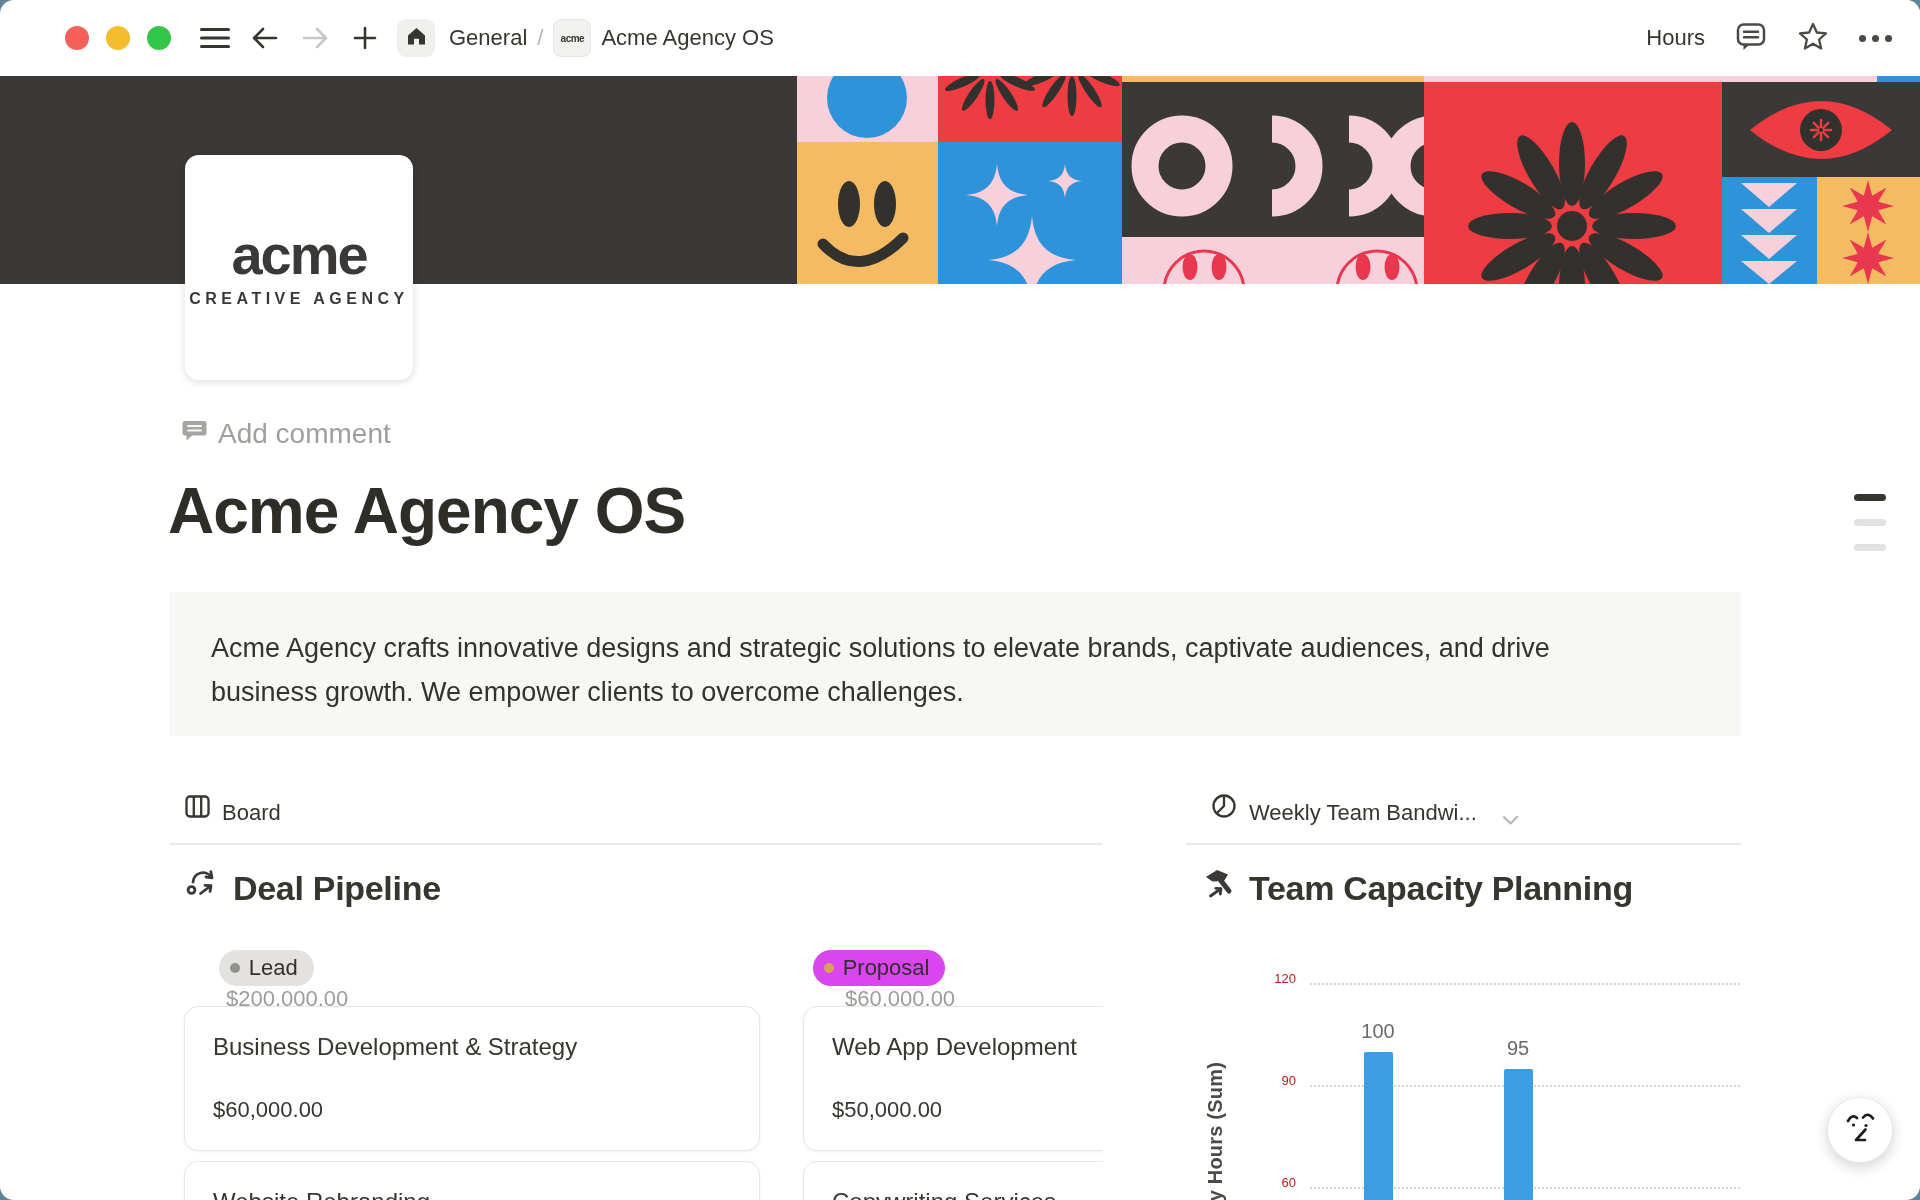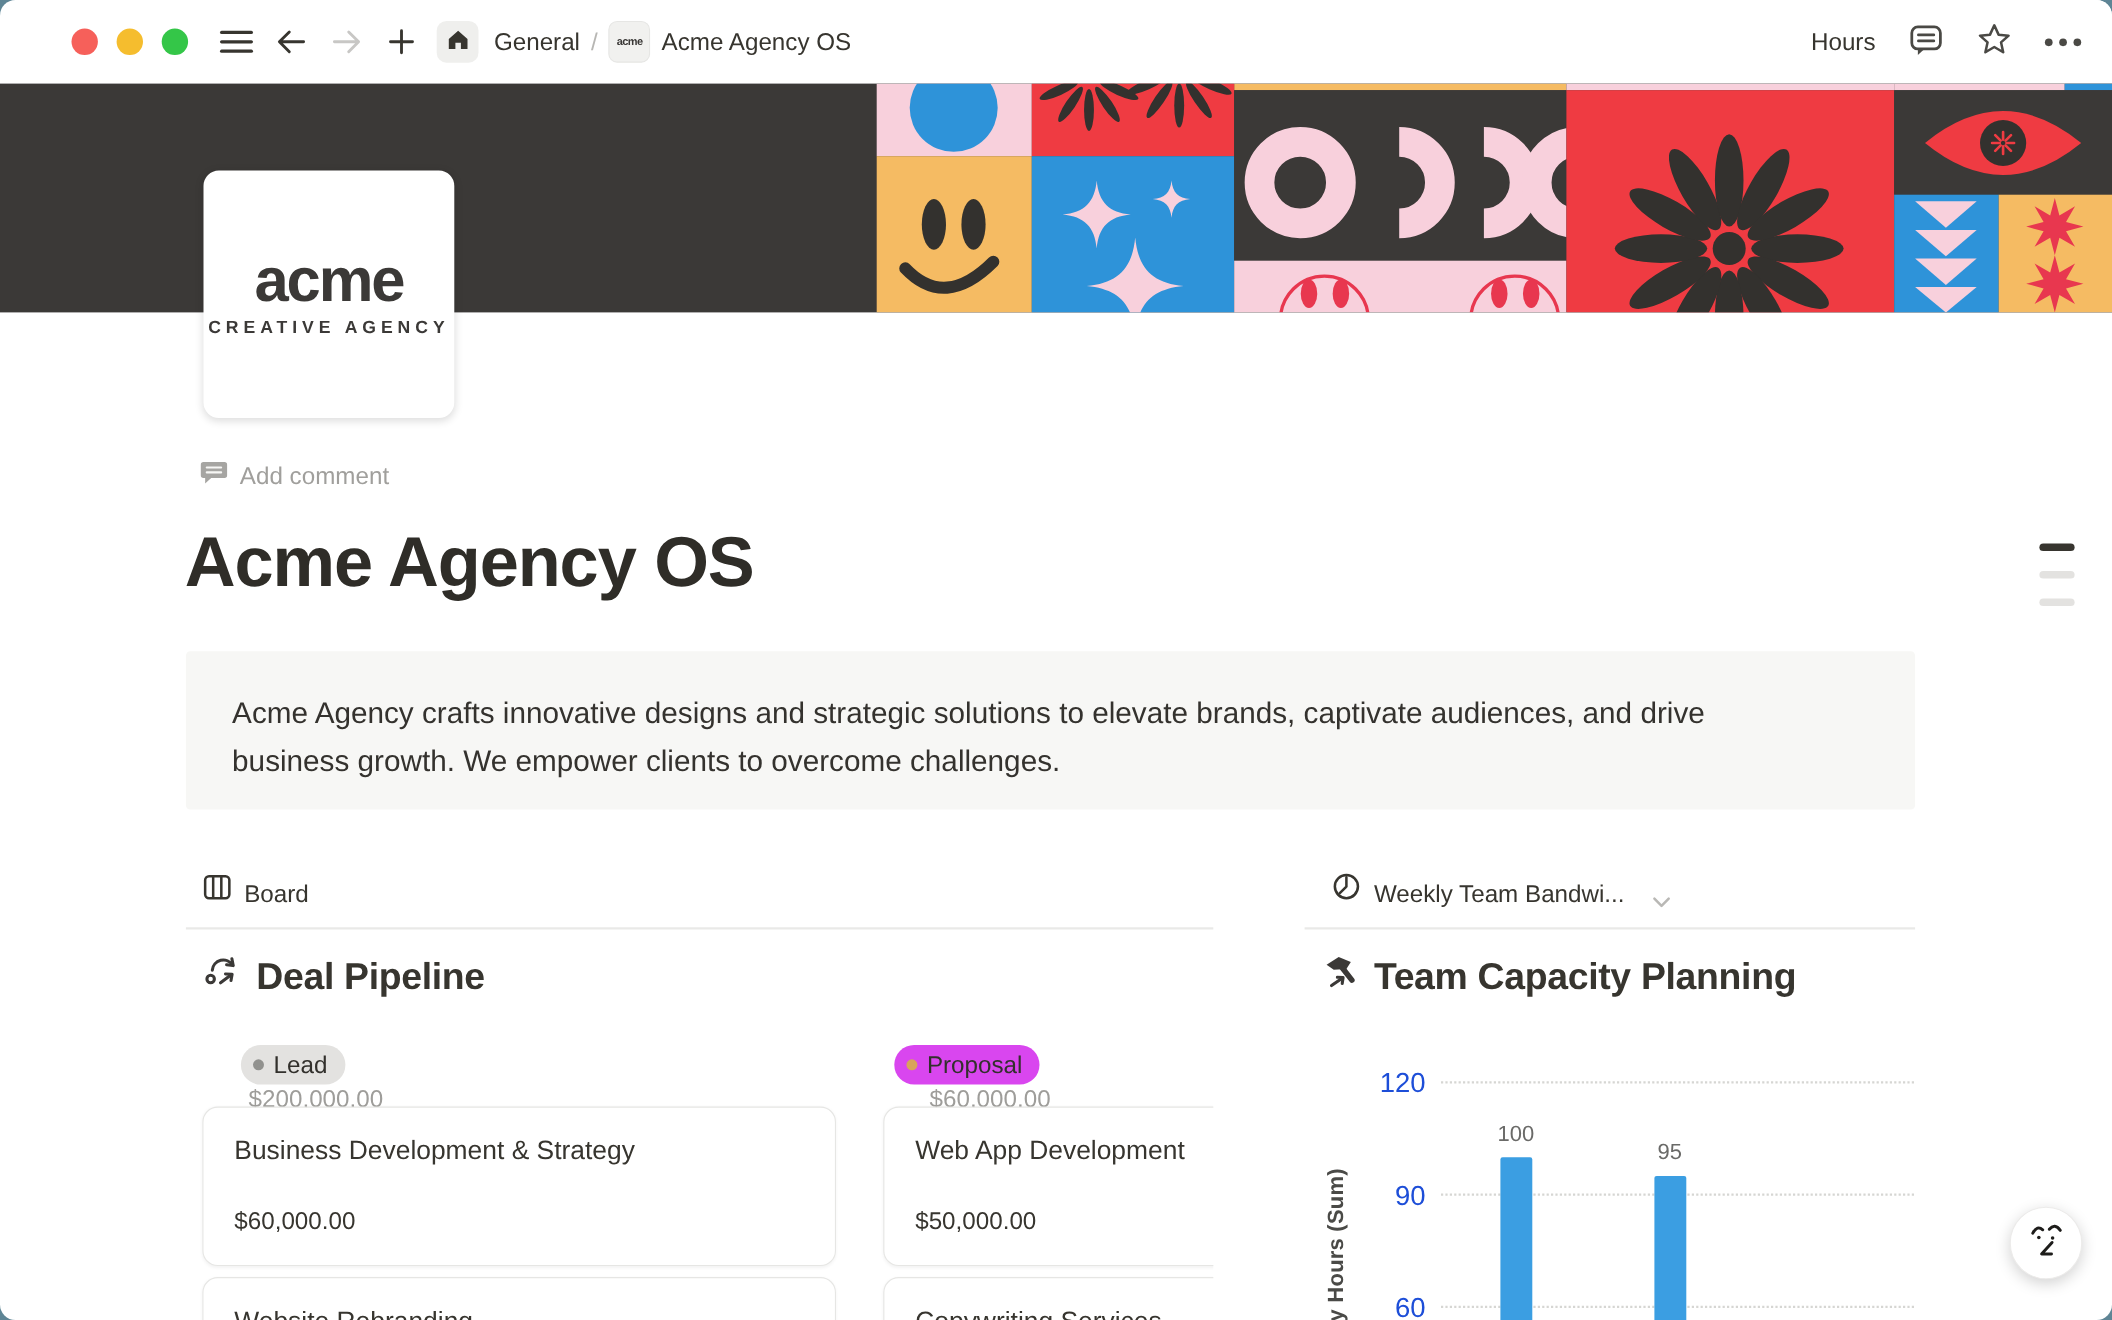--- a/index.html
+++ b/index.html
@@ -28,21 +28,21 @@
   .t-pink{background:#F8D0DC;} .t-orange{background:#F5BB63;} .t-red{background:#EF3B42;}
   .t-blue{background:#2E93D9;} .t-dark{background:#3B3937;}
 
   
   #logo-card{position:absolute;left:185px;top:155px;width:228px;height:225px;background:#fff;border-radius:14px;
     box-shadow:0 2px 8px rgba(0,0,0,.14);display:flex;flex-direction:column;align-items:center;justify-content:center;z-index:5;}
   #logo-word{font-size:56px;font-weight:800;letter-spacing:-2px;color:#3B3937;line-height:1;}
   #logo-tagline{font-size:16px;font-weight:600;letter-spacing:4.5px;color:#3B3937;margin-top:7px;}
 
   
-  #add-comment{position:absolute;left:182px;top:418px;display:flex;align-items:center;gap:11px;font-size:22px;color:#A09F9C;}
+  #add-comment{position:absolute;left:182px;top:418px;display:flex;align-items:center;gap:11px;font-size:28px;color:#A09F9C;}
   #page-title{position:absolute;left:168px;top:474px;font-size:64px;font-weight:700;letter-spacing:-1px;color:#2F2D28;}
   #callout{position:absolute;left:169px;top:592px;width:1572px;height:144px;background:#F7F7F5;border-radius:4px;box-sizing:border-box;}
   #callout .txt{position:absolute;left:42px;top:34px;width:1410px;font-size:27px;line-height:44px;color:#34322E;}
 
   .view-row{position:absolute;display:flex;align-items:flex-end;gap:11px;font-size:22px;font-weight:500;color:#37352F;height:32px;}
   .divider{position:absolute;height:2px;background:#E9E9E7;}
   .section-heading{position:absolute;display:flex;align-items:center;gap:13px;font-size:34px;font-weight:700;letter-spacing:-0.3px;color:#37352F;}
 
   
   #board-section{position:absolute;left:169px;top:938px;width:934px;height:262px;overflow:hidden;}
@@ -54,21 +54,21 @@
   .pill.yellow{background:#d946ef;} .pill.yellow .dot{background:#D9A35B;}
   .gsum{margin-left:42px;font-size:22px;color:#9E9D9A;}
   .kcard{position:absolute;left:0;width:576px;background:#fff;border:1px solid #E6E6E4;border-radius:14px;
     box-shadow:0 1px 3px rgba(15,15,15,.05);box-sizing:border-box;padding:26px 28px;}
   .kcard .ktitle{font-size:24px;font-weight:500;color:#37352F;}
   .kcard .kamount{font-size:22px;color:#37352F;margin-top:36px;}
   .card-a{top:68px;height:145px;} .card-b{top:223px;height:150px;}
 
   
   .gridline{position:absolute;width:430px;height:0;border-top:2.5px dotted #D6D6D3;}
-  .ytick{position:absolute;width:56px;text-align:right;font-size:25px;color:#1d4ed8;}
+  .ytick{position:absolute;width:56px;text-align:right;font-size:13px;color:#b91c1c;}
   .bar{position:absolute;width:29px;background:#3B9EE2;border-radius:2px 2px 0 0;}
   .bar-label{position:absolute;width:70px;text-align:center;font-size:20px;color:#6A6A68;}
   #ylabel{position:absolute;left:1204px;top:1062px;writing-mode:vertical-rl;transform:rotate(180deg);
     font-size:20px;font-weight:700;color:#4A4A47;letter-spacing:0.2px;white-space:nowrap;}
   .chevron{margin-left:14px;display:flex;align-items:center;}
 
   
   #toc{position:absolute;left:1854px;top:494px;display:flex;flex-direction:column;gap:18px;}
   #toc .bar1{width:32px;height:7px;border-radius:3.5px;background:#37352F;}
   #toc .bar2{width:32px;height:7px;border-radius:3.5px;background:#E3E2E0;}

